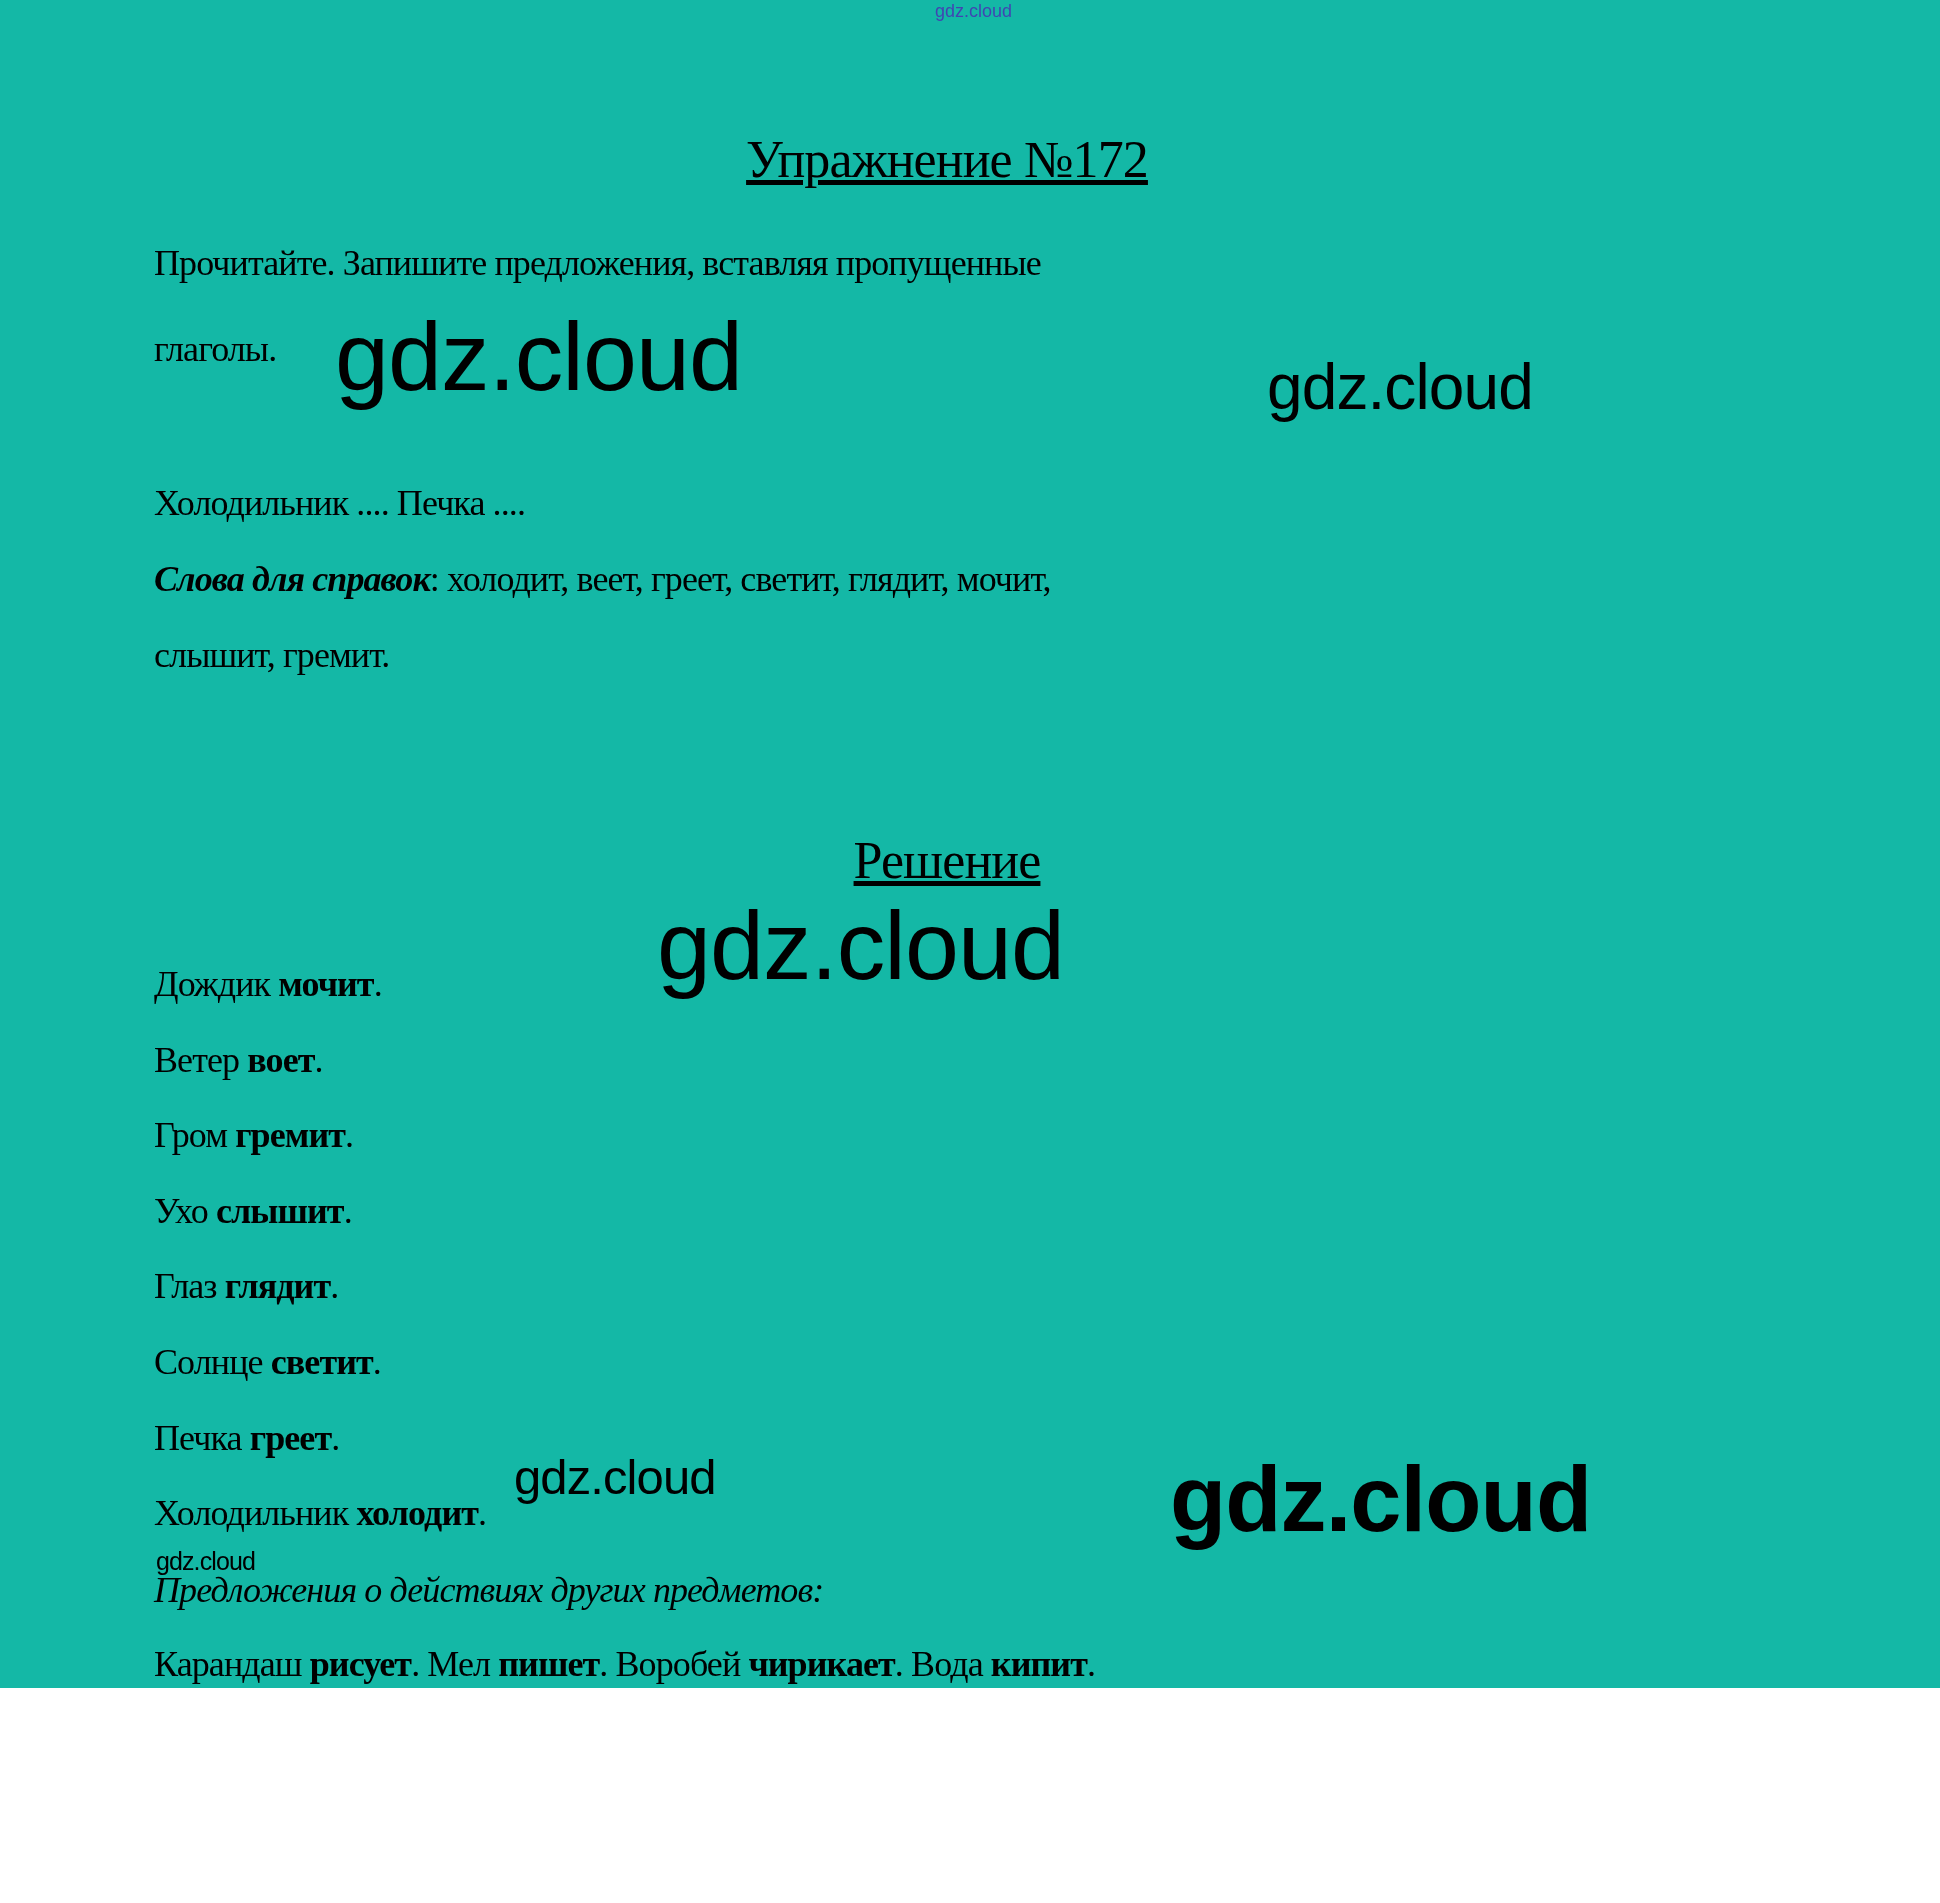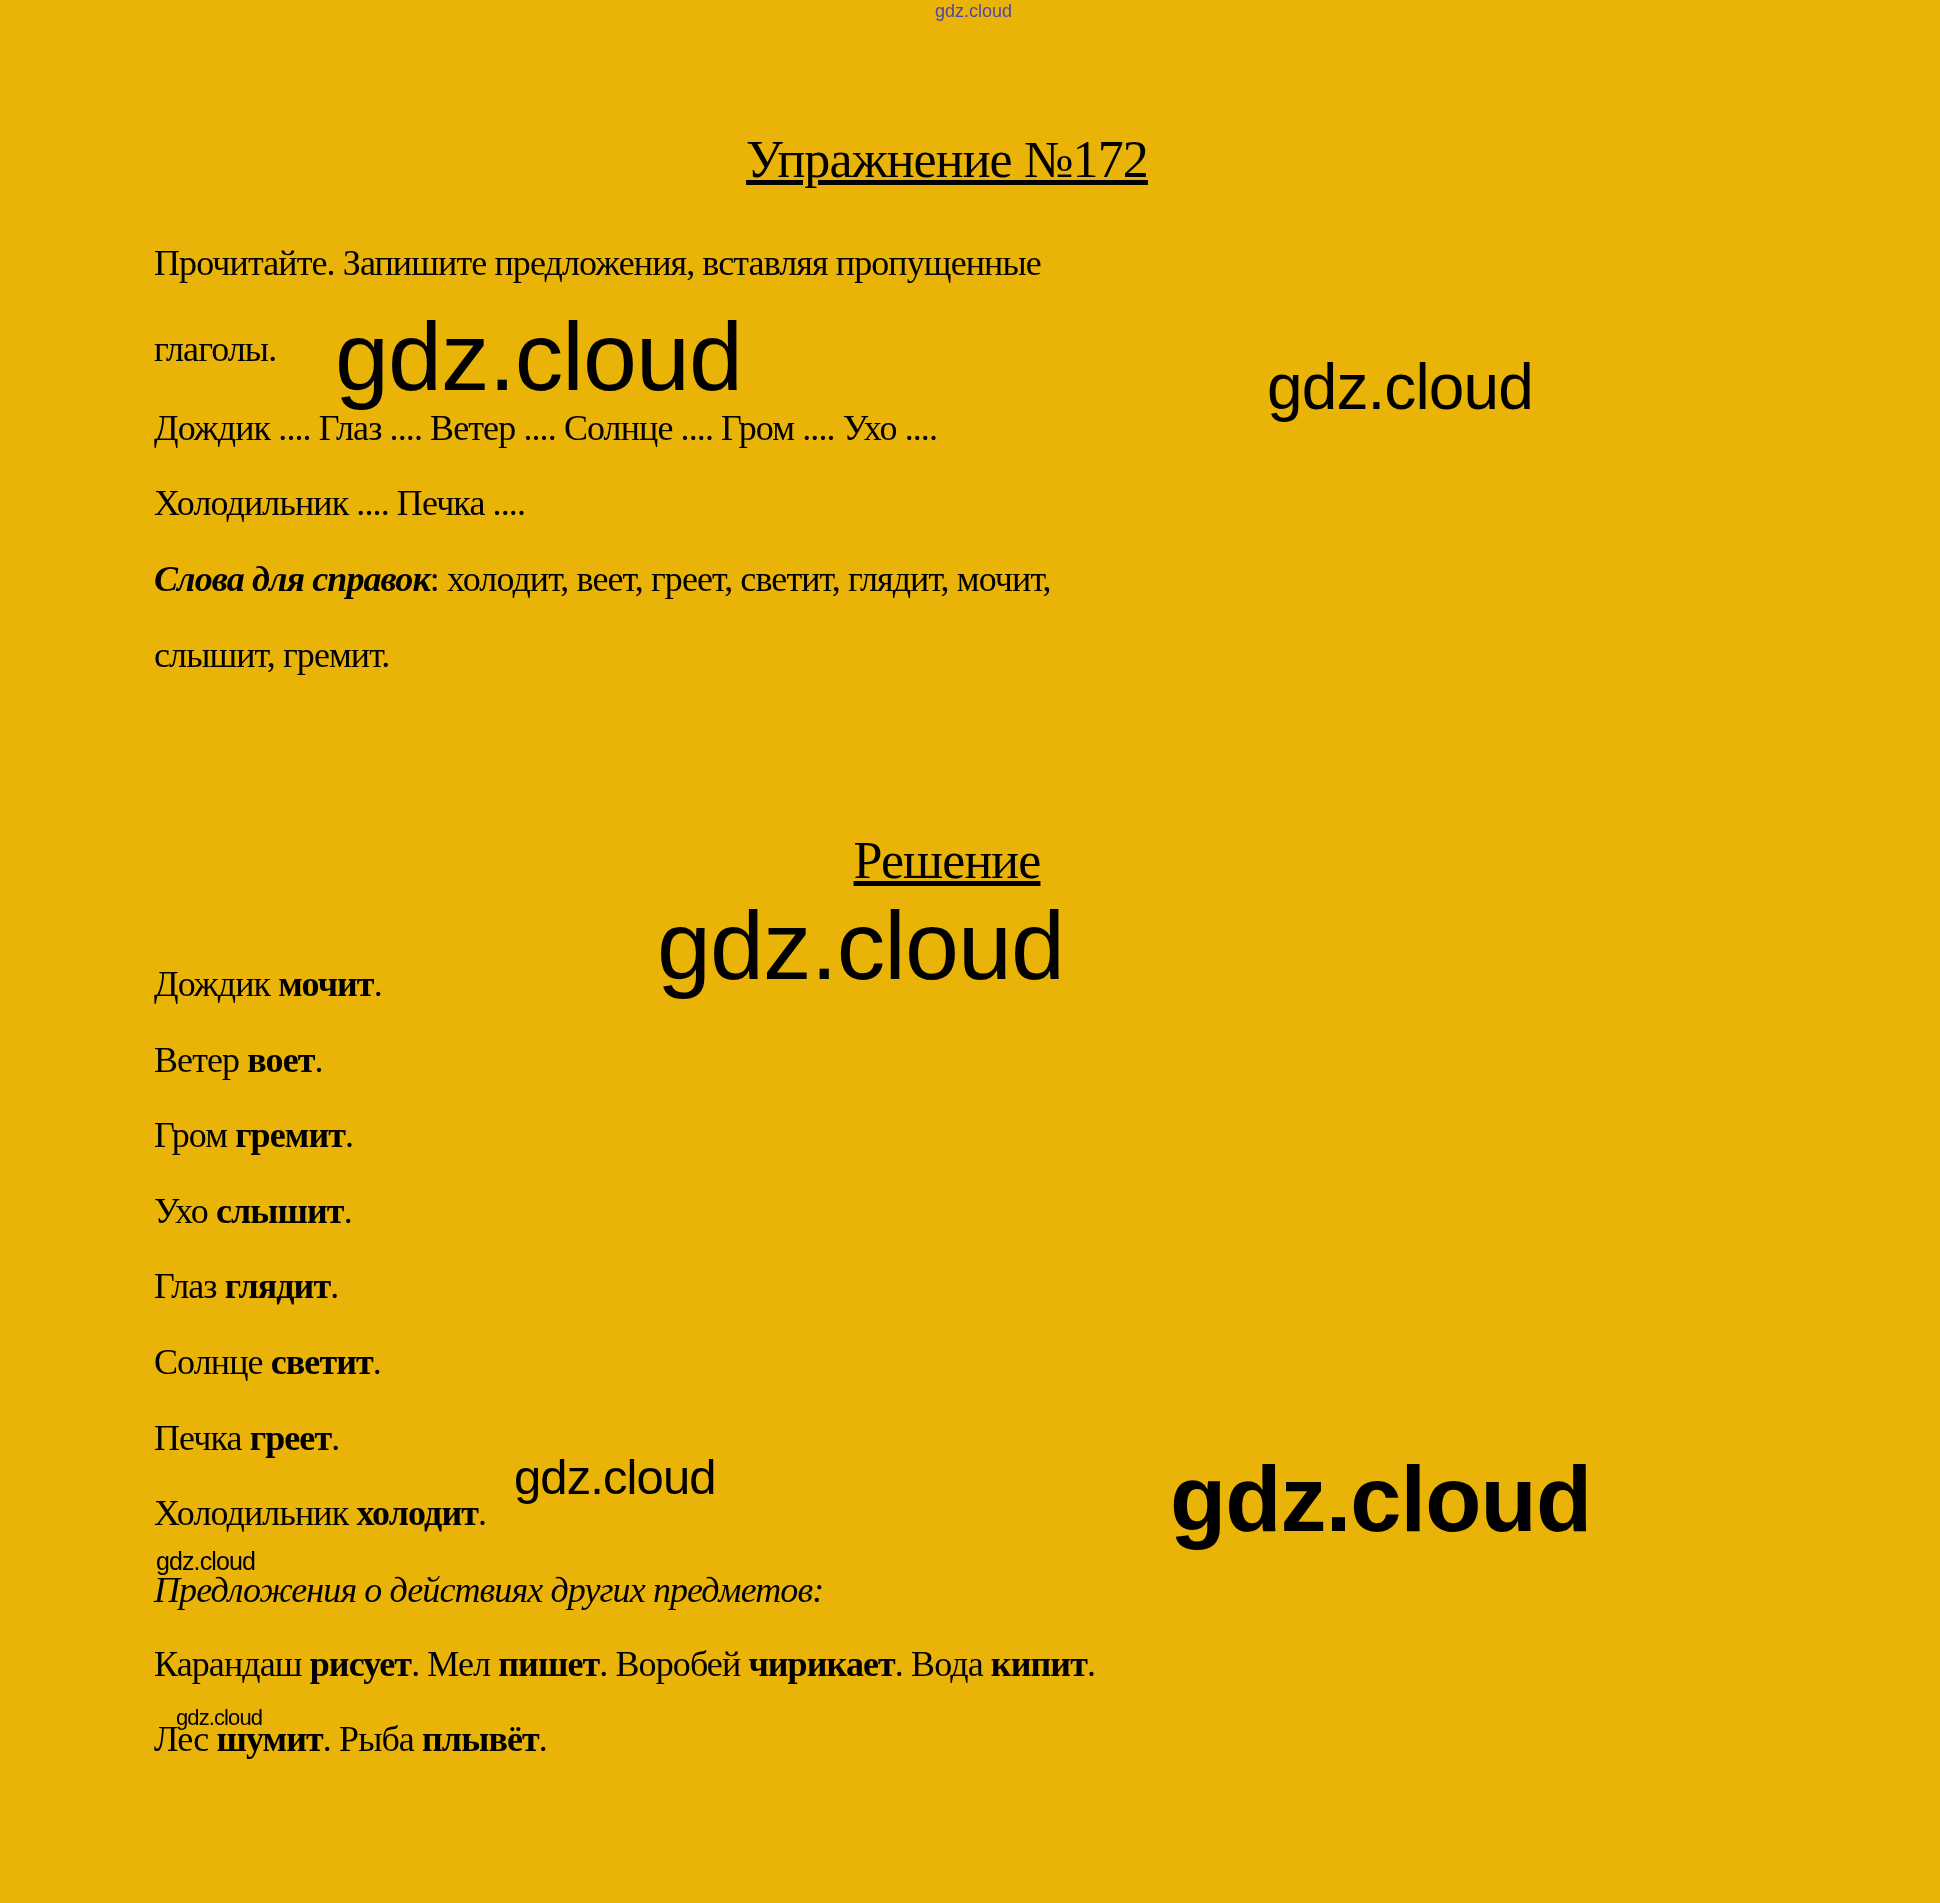--- a/index.html
+++ b/index.html
@@ -1,20 +1,20 @@
 <!DOCTYPE html>
 <html style="font-size:14px"><head>
 <meta charset="utf-8">
 <style>
   html,body{margin:0;padding:0;background:#ffffff;}
   .page{
     position:relative;
     width:1941px;
-    height:1903px;
-    background:#eab308;
+    height:1688px;
+    background:#14b8a6;
     color:#000000;
     font-family:"Liberation Serif", serif;
     overflow:hidden;
   }
   
   .line{
     position:absolute;
     left:154px;
     font-size:36px;
     line-height:1.2;
@@ -68,21 +68,20 @@
   <div class="wm wm-center">gdz.cloud</div>
   <div class="wm wm-mid">gdz.cloud</div>
   <div class="wm wm-botright">gdz.cloud</div>
   <div class="wm wm-small1">gdz.cloud</div>
   <div class="wm wm-small2">gdz.cloud</div>
 
   <h1 class="heading" style="top:129px">Упражнение №172</h1>
 
   <div class="line" style="top:242px"><span>Прочитайте. Запишите предложения, вставляя пропущенные</span></div>
   <div class="line" style="top:328px"><span>глаголы.</span></div>
-  <div class="line" style="top:407px"><span>Дождик .... Глаз .... Ветер .... Солнце .... Гром .... Ухо ....</span></div>
   <div class="line" style="top:482px"><span>Холодильник .... Печка ....</span></div>
   <div class="line" style="top:558px"><span class="st-bi">Слова для справок</span><span>: холодит, веет, греет, светит, глядит, мочит,</span></div>
   <div class="line" style="top:634px"><span>слышит, гремит.</span></div>
 
   <h2 class="heading" style="top:830px">Решение</h2>
 
   <div class="line" style="top:963px"><span>Дождик </span><span class="st-b">мочит</span><span>.</span></div>
   <div class="line" style="top:1039px"><span>Ветер </span><span class="st-b">воет</span><span>.</span></div>
   <div class="line" style="top:1114px"><span>Гром </span><span class="st-b">гремит</span><span>.</span></div>
   <div class="line" style="top:1190px"><span>Ухо </span><span class="st-b">слышит</span><span>.</span></div>

